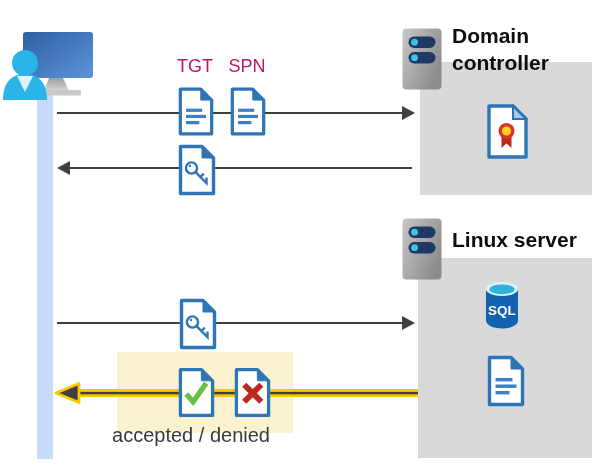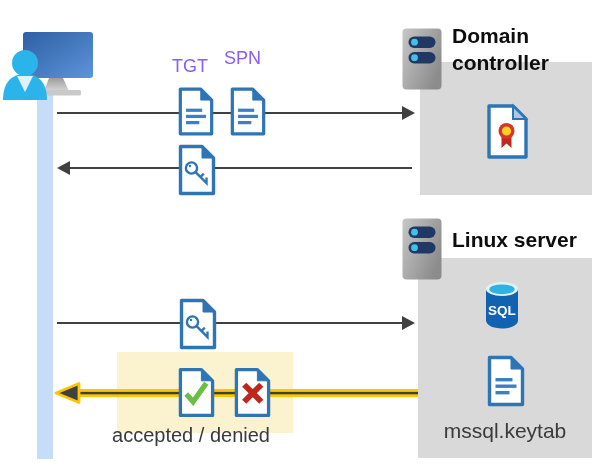--- a/index.html
+++ b/index.html
@@ -2,21 +2,21 @@
 <html><head>
 <meta charset="utf-8">
 <style>
   html,body{margin:0;padding:0;background:#fff;}
   .stage{position:relative;width:600px;height:468px;background:#fff;overflow:hidden;
          font-family:"Liberation Sans",sans-serif;}
   .panel{position:absolute;background:#d9d9d9;}
   .yellow-box{position:absolute;background:#fbf3cf;}
   .timeline{position:absolute;left:37px;top:90px;width:16px;height:369px;background:#c5ddf8;}
   .node-title{position:absolute;font-weight:bold;font-size:21px;color:#0d0d0d;line-height:1.28;}
-  .ticket-label{position:absolute;font-size:18px;color:#8b5cf6;}
+  .ticket-label{position:absolute;font-size:18px;color:#be185d;text-align:center;}
   .file-label{position:absolute;font-size:21px;color:#3a3a3a;text-align:center;}
   .result-label{position:absolute;font-size:20px;color:#3a3a3a;text-align:center;}
   .arrow{position:absolute;height:0;border-top:2px solid #404040;}
   .ah-r{position:absolute;right:-12px;top:-8px;width:0;height:0;
         border-left:13px solid #404040;border-top:7px solid transparent;border-bottom:7px solid transparent;}
   .ah-l{position:absolute;left:-12px;top:-8px;width:0;height:0;
         border-right:13px solid #404040;border-top:7px solid transparent;border-bottom:7px solid transparent;}
   .icon{position:absolute;}
   svg{display:block;}
 </style>
@@ -157,17 +157,16 @@
 
   <svg class="icon" style="left:233px;top:367px;" width="39" height="51" viewBox="0 0 40 52">
     <path d="M3.5 2.5 H25 L36.5 14 V49.5 H3.5 Z" fill="#fff" stroke="#2e75b6" stroke-width="3.4" stroke-linejoin="round"></path>
     <path d="M25 2.5 L36.5 14 H25 Z" fill="#2e75b6" stroke="#2e75b6" stroke-width="1"></path>
     <path d="M11.5 18 L29 35.5 M29 18 L11.5 35.5" fill="none" stroke="#bf271d" stroke-width="6"></path>
   </svg>
 
   <div class="node-title" style="left:452px;top:23px;width:138px;">Domain controller</div>
   <div class="node-title" style="left:452px;top:227px;width:150px;">Linux server</div>
   <div class="ticket-label" style="left:172px;top:56px;width:46px;">TGT</div>
-  <div class="ticket-label" style="left:224px;top:48px;width:46px;">SPN</div>
-  <div class="file-label" style="left:418px;top:419px;width:174px;">mssql.keytab</div>
+  <div class="ticket-label" style="left:224px;top:56px;width:46px;">SPN</div>
   <div class="result-label" style="left:98px;top:424px;width:186px;">accepted / denied</div>
 
 </div>
 
 </body></html>

